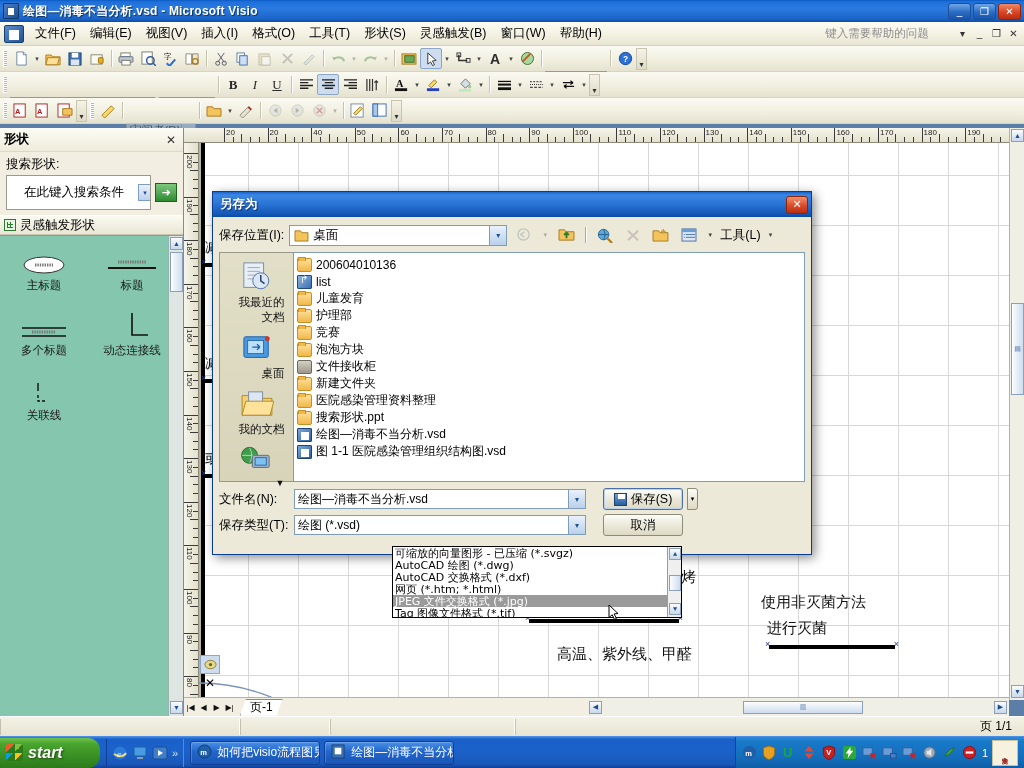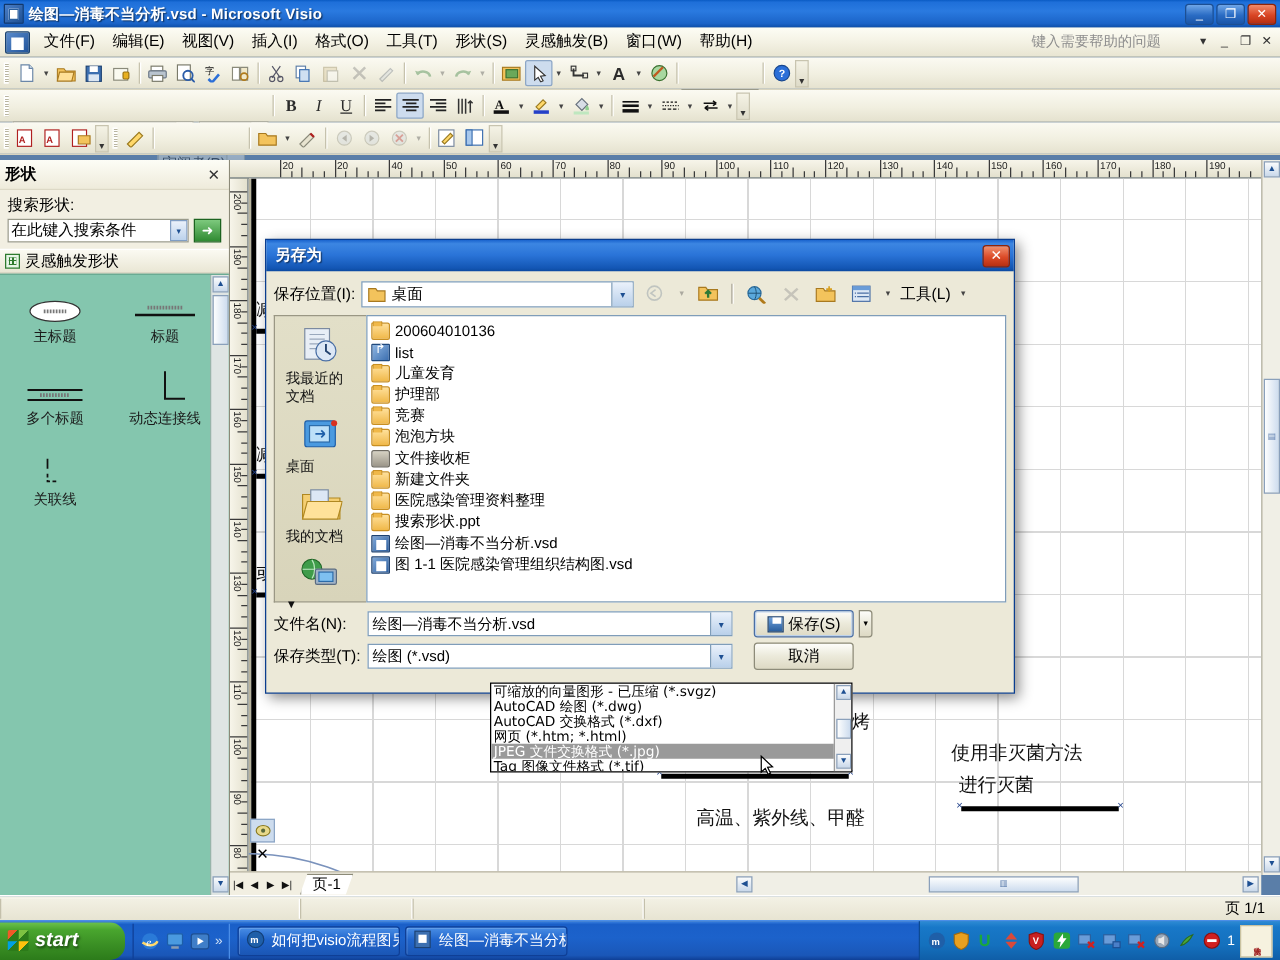--- a/index.html
+++ b/index.html
@@ -112,22 +112,22 @@
   .sp-head {
     height:24px; background:linear-gradient(180deg,#fdfdf6,#eeebdb);
     display:flex; align-items:center; padding:0 4px; border-bottom:1px solid #ddd9c6;
   }
   .sp-head .t { font-weight:bold; font-size:12.5px; }
   .sp-head .x { margin-left:auto; font-size:12px; color:#333; padding:0 3px; }
   .sp-search { padding:4px 6px 5px 6px; background:#f2efe2; }
   .sp-search .lbl { font-size:12.5px; margin-bottom:2px; }
   .sp-search .row { display:flex; align-items:center; gap:4px; }
   .sp-search .inp {
-    flex:1; height:19px; border:1px solid #9a9a8a; background:#fff;
-    font-size:12.5px; display:flex; align-items:center; padding-left:2px; overflow:hidden; white-space:nowrap;gap:14px;
+    flex:1; height:35px; border:1px solid #9a9a8a; background:#fff;
+    font-size:12.5px; display:flex; align-items:center; padding-left:17px; overflow:hidden; white-space:nowrap;gap:14px;
   }
   .sp-search .inp .dd { margin-left:auto; width:14px; height:17px; flex:0 0 auto;
     background:linear-gradient(180deg,#eaf1fb,#bcd2ec); border:1px solid #7f9dc4;
     display:flex; align-items:center; justify-content:center; font-size:7px; color:#1d4f92; }
   .go-btn { width:22px; height:19px; background:linear-gradient(180deg,#7dc97d,#2f8a32);
     border:1px solid #1d6320; color:#fff; font-size:11px; display:flex; align-items:center; justify-content:center; }
   .stencil-title {
     height:20px; background:linear-gradient(180deg,#fbfaf2,#e9e6d4);
     border-top:1px solid #fff; border-bottom:1px solid #c8c4af;
     display:flex; align-items:center; gap:4px; padding-left:4px; font-size:12.5px;
@@ -255,21 +255,21 @@
   .dbtn { width:23px; height:21px; display:flex; align-items:center; justify-content:center;
     border:1px solid transparent; border-radius:2px; font-size:13px; }
   .dsep { width:1px; height:16px; background:#aca899; margin:0 2px; box-shadow:1px 0 0 #fff; }
 
   .main-area { display:flex; margin-top:5px; height:230px; }
   .places {
     width:74px; background:linear-gradient(180deg,#e2dfc8,#d8d4ba);
     border:1px solid #9a9784; border-right:none;
     display:flex; flex-direction:column; align-items:center; padding-top:6px;
   }
-  .place { width:56px; text-align:left; margin-bottom:5px; }
+  .place { width:56px; text-align:right; margin-bottom:5px; }
   .place .ic { height:36px; display:flex; align-items:center; justify-content:center; }
   .place .nm { font-size:11.5px; color:#111; }
   .filelist {
     flex:1; background:#fff; border:1px solid #7f9db9; overflow:hidden; padding:3px 0 0 3px;
   }
   .frow { display:flex; align-items:center; gap:4px; height:17px; font-size:12px; }
   .ficon { width:15px; height:14px; flex:0 0 auto; position:relative; }
   .ficon.folder { background:linear-gradient(180deg,#ffe09a,#f0b849); border:1px solid #c88f22;
     border-radius:1px 2px 2px 2px; }
   .ficon.folder::before { content:""; position:absolute; left:0; top:-2px; width:6px; height:3px;

